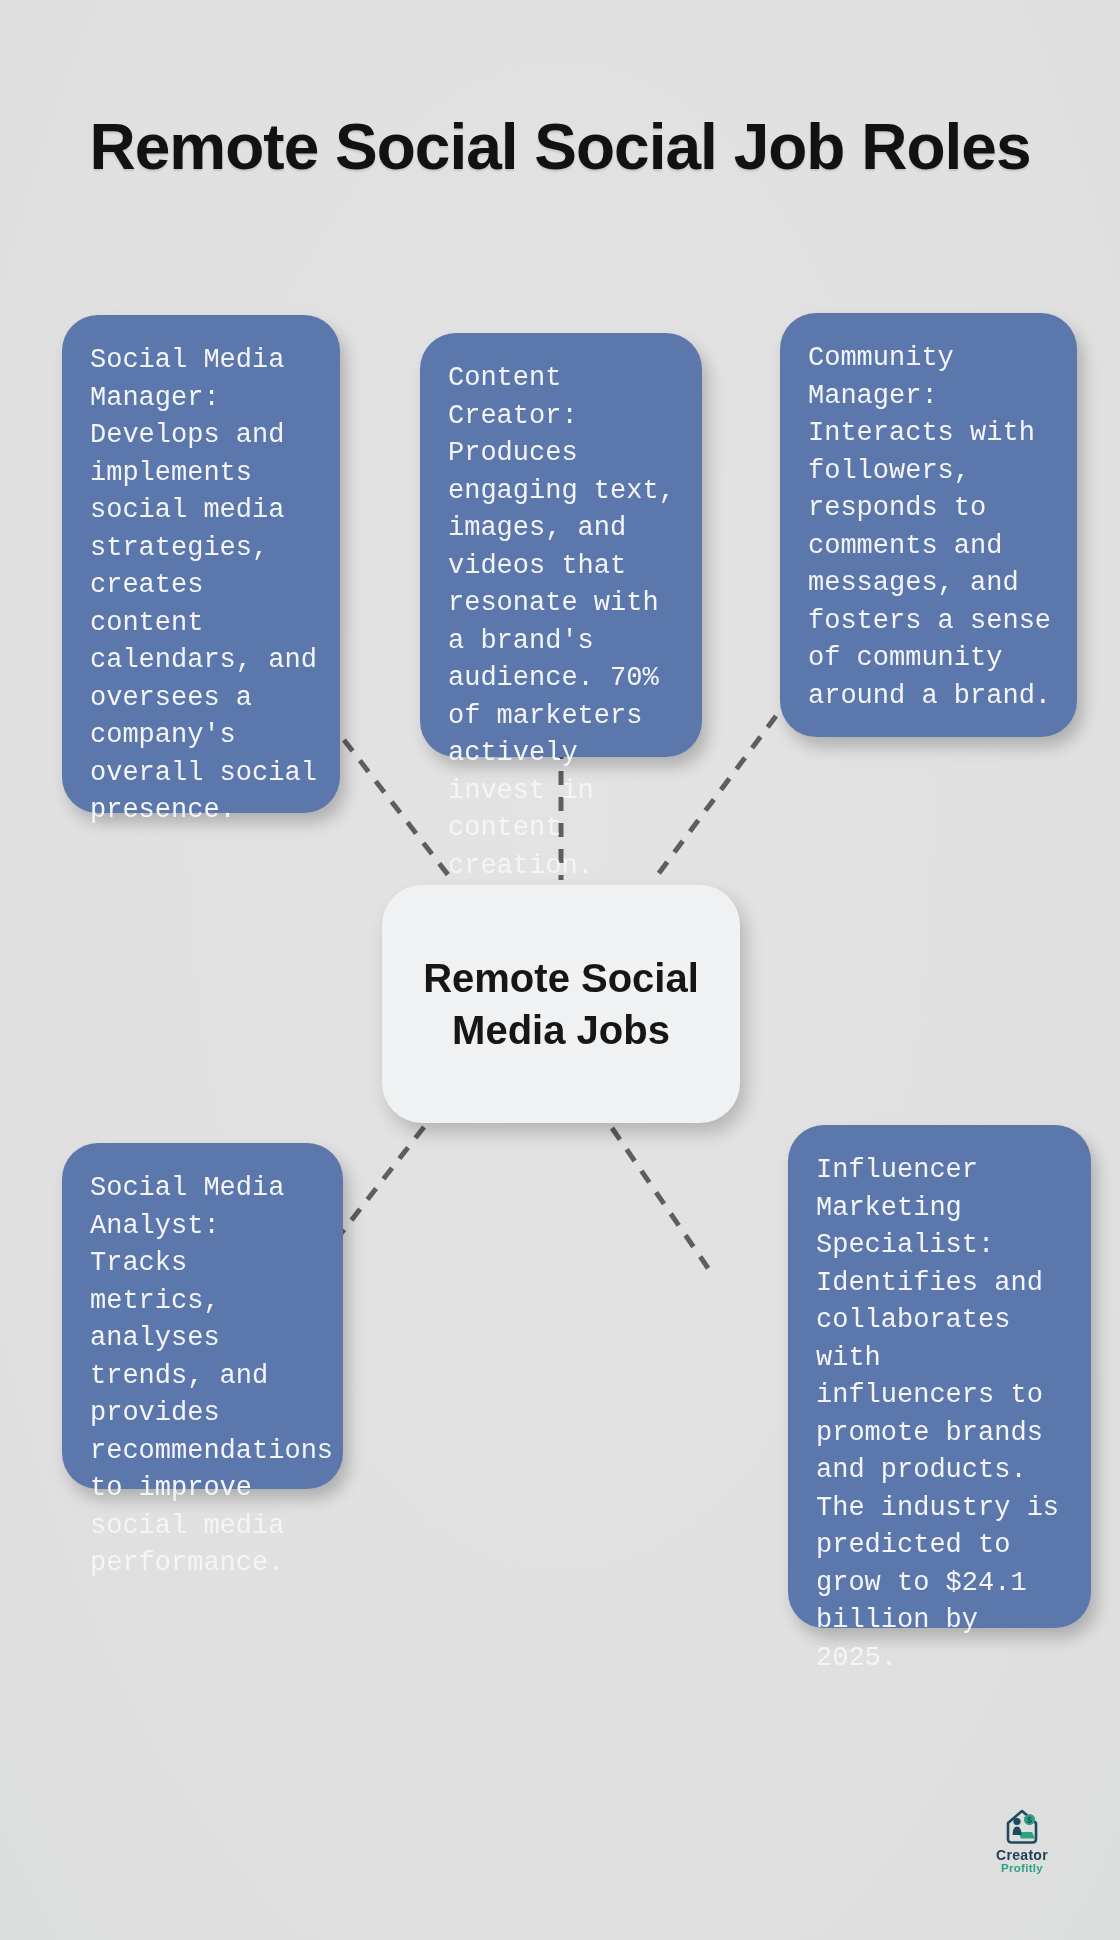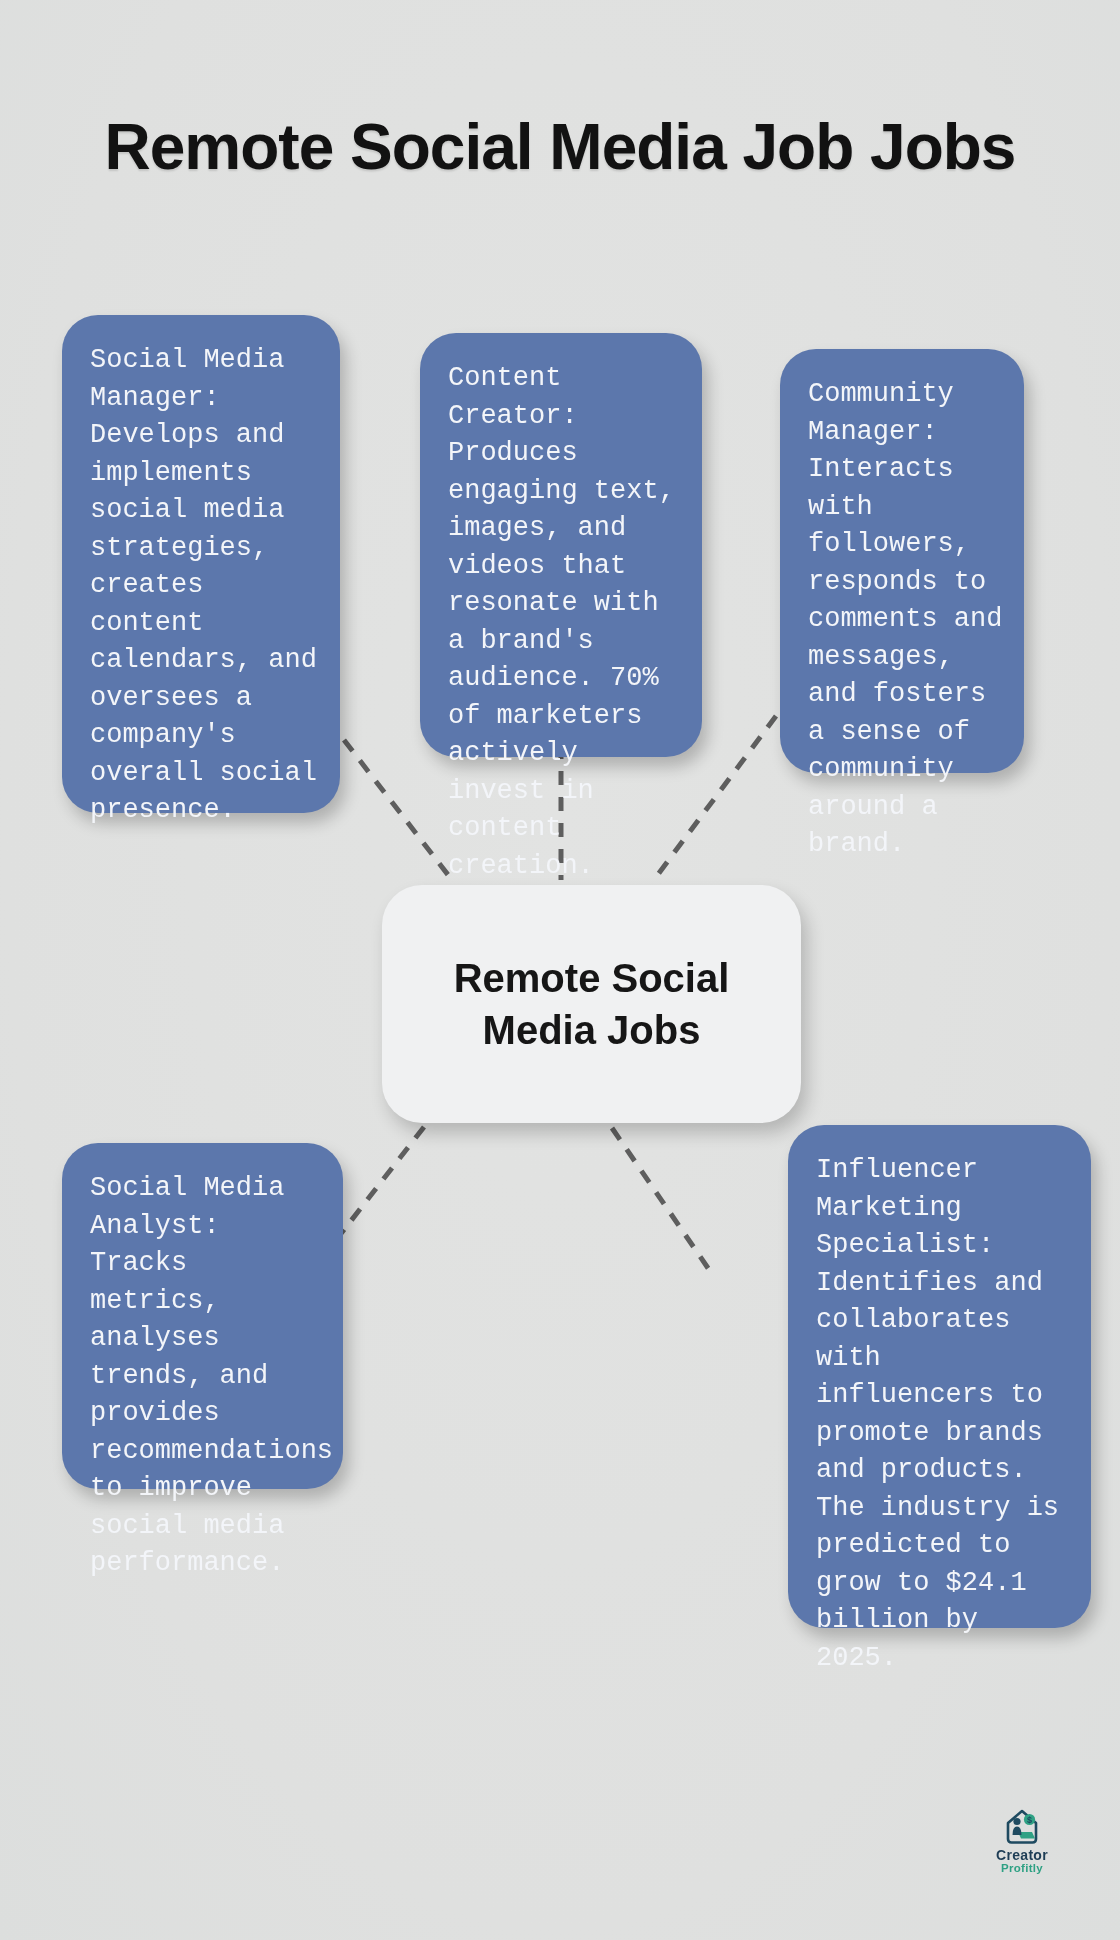--- a/index.html
+++ b/index.html
@@ -41,26 +41,26 @@
     font-family:Liberation Mono, monospace;
   }
   .role-box p{
     margin:0;
     font-size:27px;
     line-height:1.39;
     font-weight:400;
   }
   .box-tl{left:62px;  top:315px;  width:278px; height:498px;}
   .box-tm{left:420px; top:313px;  width:282px; height:424px;margin-top:20px;}
-  .box-tr{left:780px; top:313px;  width:244px; height:424px;margin-top:36px;}
+  .box-tr{left:780px; top:313px;  width:297px; height:424px;}
   .box-bl{left:62px;  top:1143px; width:281px; height:346px;}
   .box-br{left:788px; top:1125px; width:303px; height:503px;}
   .center-node{
     position:absolute;
-    left:382px;top:885px;width:419px;height:238px;
+    left:382px;top:885px;width:358px;height:238px;
     box-sizing:border-box;
     background:#f0f1f2;
     border-radius:40px;
     box-shadow:6px 10px 18px rgba(0,0,0,0.20);
     display:flex;align-items:center;justify-content:center;
     text-align:center;
     padding:0 22px;
   }
   .center-node span{
     font-size:40px;
@@ -79,21 +79,21 @@
   }
   .logo-line2{
     font-size:11.5px;font-weight:700;color:#2fa184;letter-spacing:0.3px;margin-top:-1px;
   }
 </style>
 </head>
 <body>
 
 <div class="canvas">
 
-  <h1 class="page-title">Remote Social Media Job Jobs</h1>
+  <h1 class="page-title">Remote Social Social Job Roles</h1>
 
   <svg class="connectors" viewBox="0 0 1120 1940" xmlns="http://www.w3.org/2000/svg" aria-hidden="true">
     <line x1="344" y1="740" x2="452" y2="880"></line>
     <line x1="561" y1="745" x2="561" y2="880"></line>
     <line x1="776" y1="716" x2="653" y2="881"></line>
     <line x1="424" y1="1127" x2="336" y2="1240"></line>
     <line x1="612" y1="1128" x2="710" y2="1271"></line>
   </svg>
 
   <div class="role-box box-tl">

